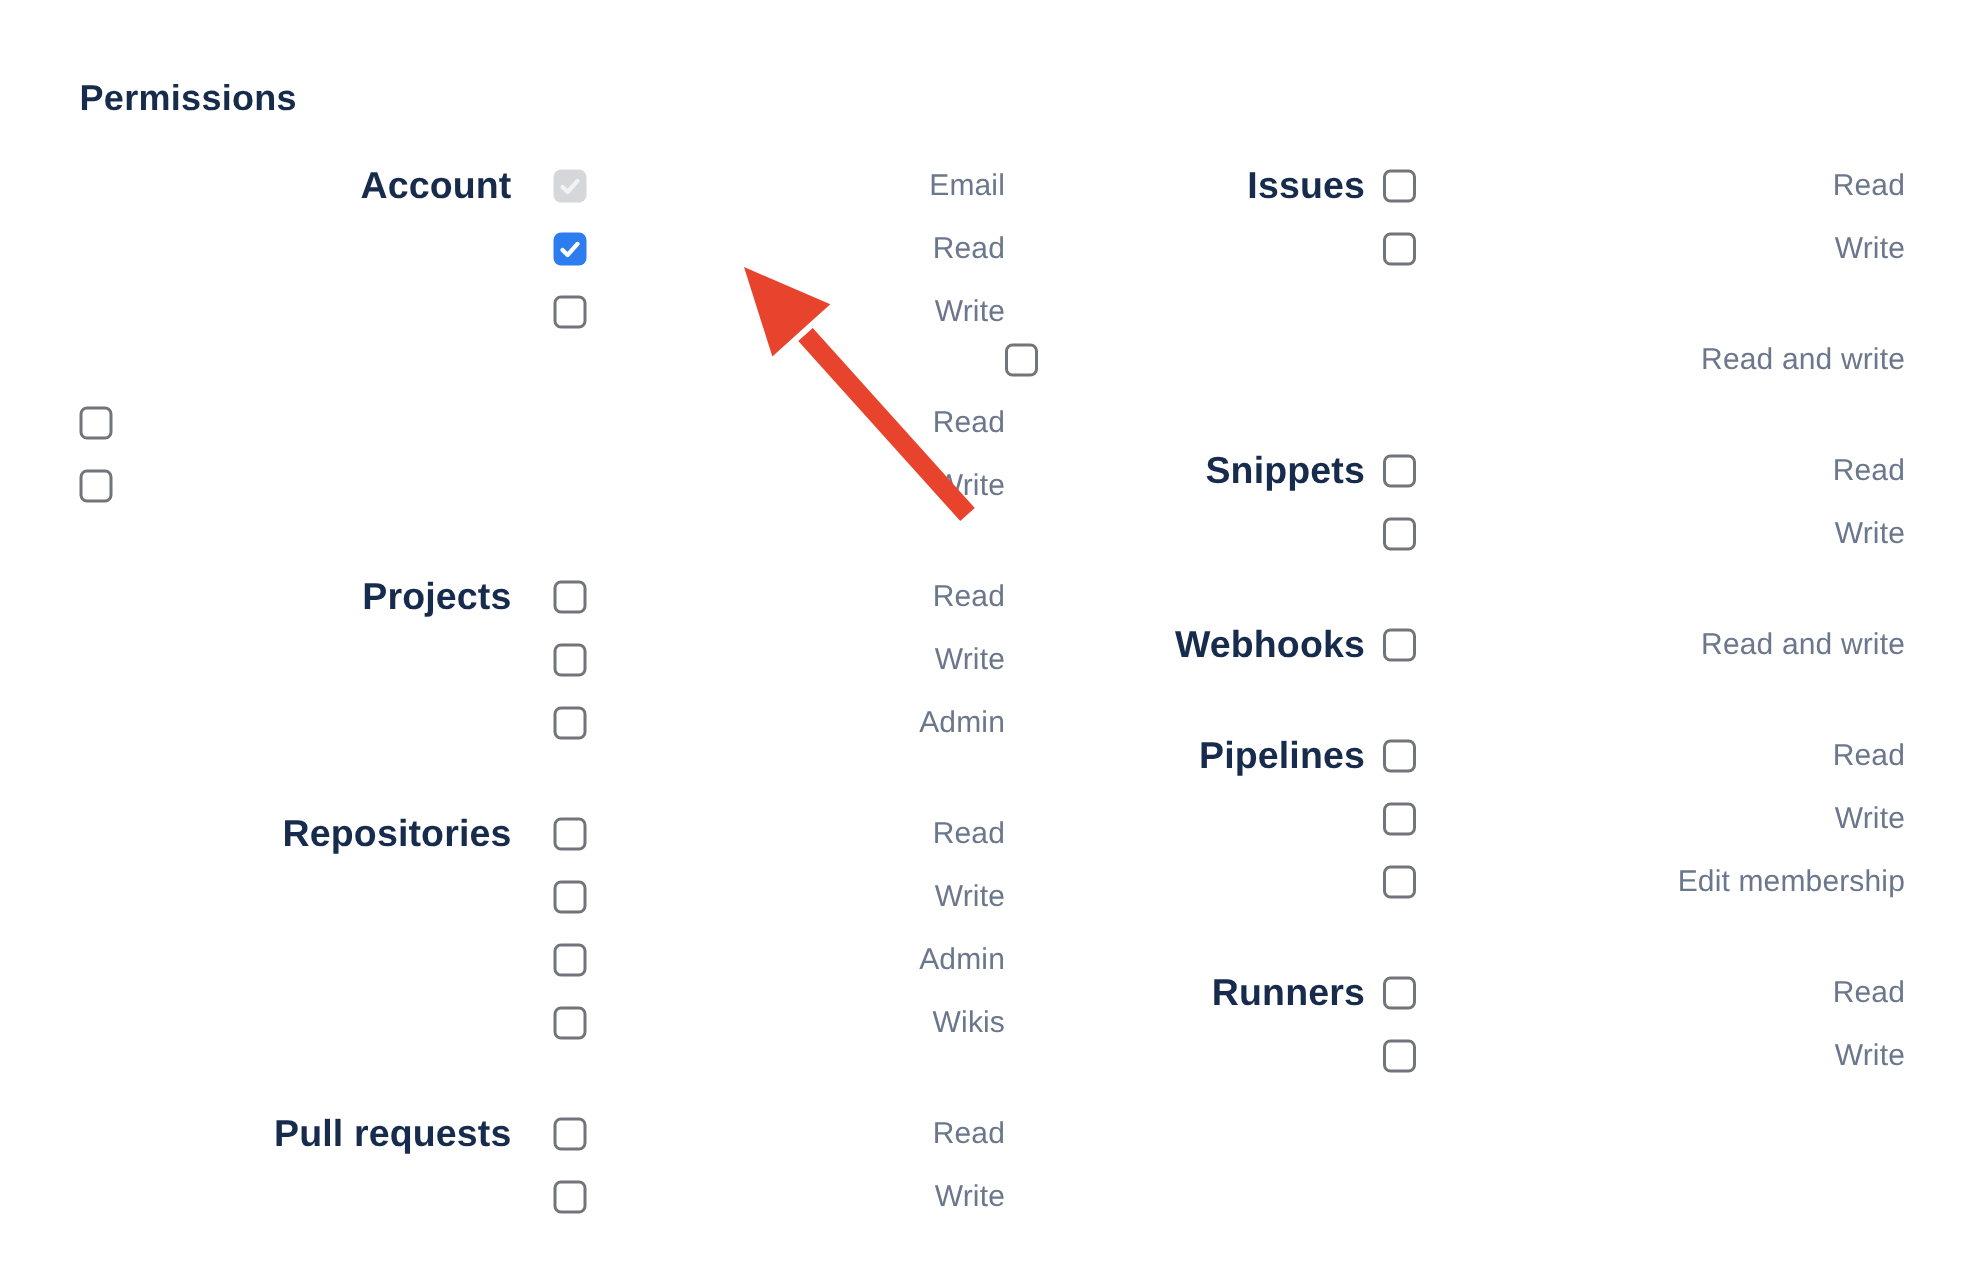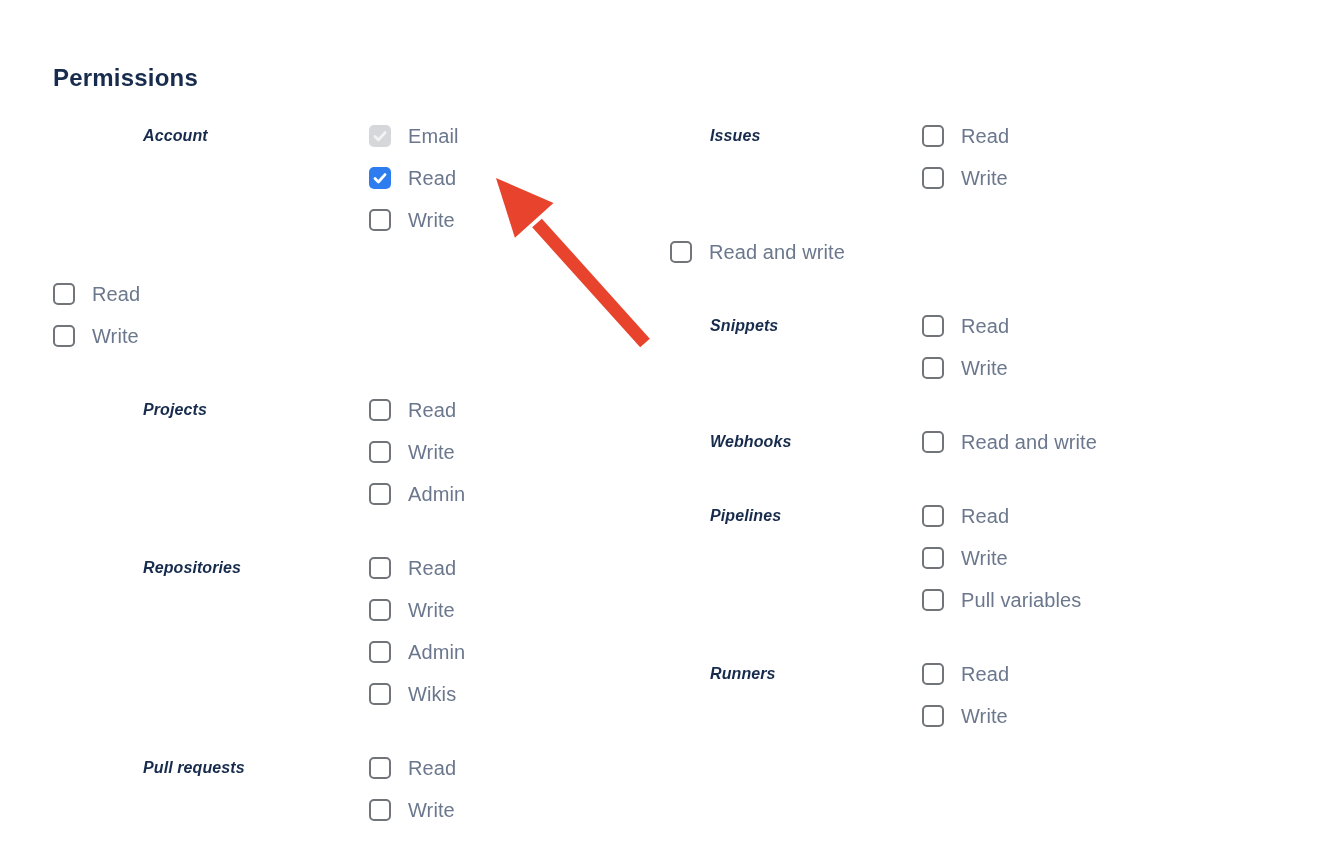--- a/index.html
+++ b/index.html
@@ -19,41 +19,40 @@
     overflow: hidden;
     position: relative;
   }
   .page { padding: 52px 0 0 53px; }
   h2.page-title {
     font-size: 24px;
     line-height: 28px;
     font-weight: bold;
     color: var(--navy);
     letter-spacing: 0.2px;
-    margin: 12px 0 23px 0;
+    margin: 0 0 23px 0;
   }
   .columns { display: flex; align-items: flex-start; }
   .col { flex: none; }
   .col-left  { width: 617px; }
   .col-right { width: 600px; }
   .group { display: flex; margin-bottom: 32px; }
   .group-label {
-    text-align: left;
+    text-align: right;
     font-weight: bold;
-    font-size: 16px;
+    font-size: 25px;
     line-height: 32px;
     padding-top: 5px;
     color: var(--navy);
     letter-spacing: 0.1px;
-    font-style: italic;
   }
   .col-left  .group-label { flex: 0 0 288px; margin-right: 28px; padding-left: 90px; }
   .col-right .group-label { flex: 0 0 240px; margin-right: 12px; padding-left: 40px; }
   .group-items { flex: 1; }
-  .perm-row { display: flex; align-items: center; height: 42px; cursor: pointer; }
+  .perm-row { display: flex; align-items: center; height: 42px; cursor: pointer; justify-content: space-between; }
   .perm-row.disabled { cursor: default; }
   .checkbox {
     width: 22px; height: 22px;
     border-radius: 5px;
     flex: none;
     display: flex; align-items: center; justify-content: center;
   }
   .checkbox.unchecked { border: 2px solid var(--cb-border); background: #fff; }
   .checkbox.checked   { background: var(--accent-blue); }
   .checkbox.checked   svg polyline { stroke: #ffffff; }
@@ -268,21 +267,21 @@
             <label class="perm-row">
     <span class="checkbox unchecked" role="checkbox" aria-checked="false">
       
     </span>
     <span class="perm-label">Write</span>
   </label>
             <label class="perm-row">
     <span class="checkbox unchecked" role="checkbox" aria-checked="false">
       
     </span>
-    <span class="perm-label">Pull variables</span>
+    <span class="perm-label">Edit membership</span>
   </label>
           </div>
   </div>
         <div class="group">
     <div class="group-label">Runners</div>
     <div class="group-items">
             <label class="perm-row">
     <span class="checkbox unchecked" role="checkbox" aria-checked="false">
       
     </span>

